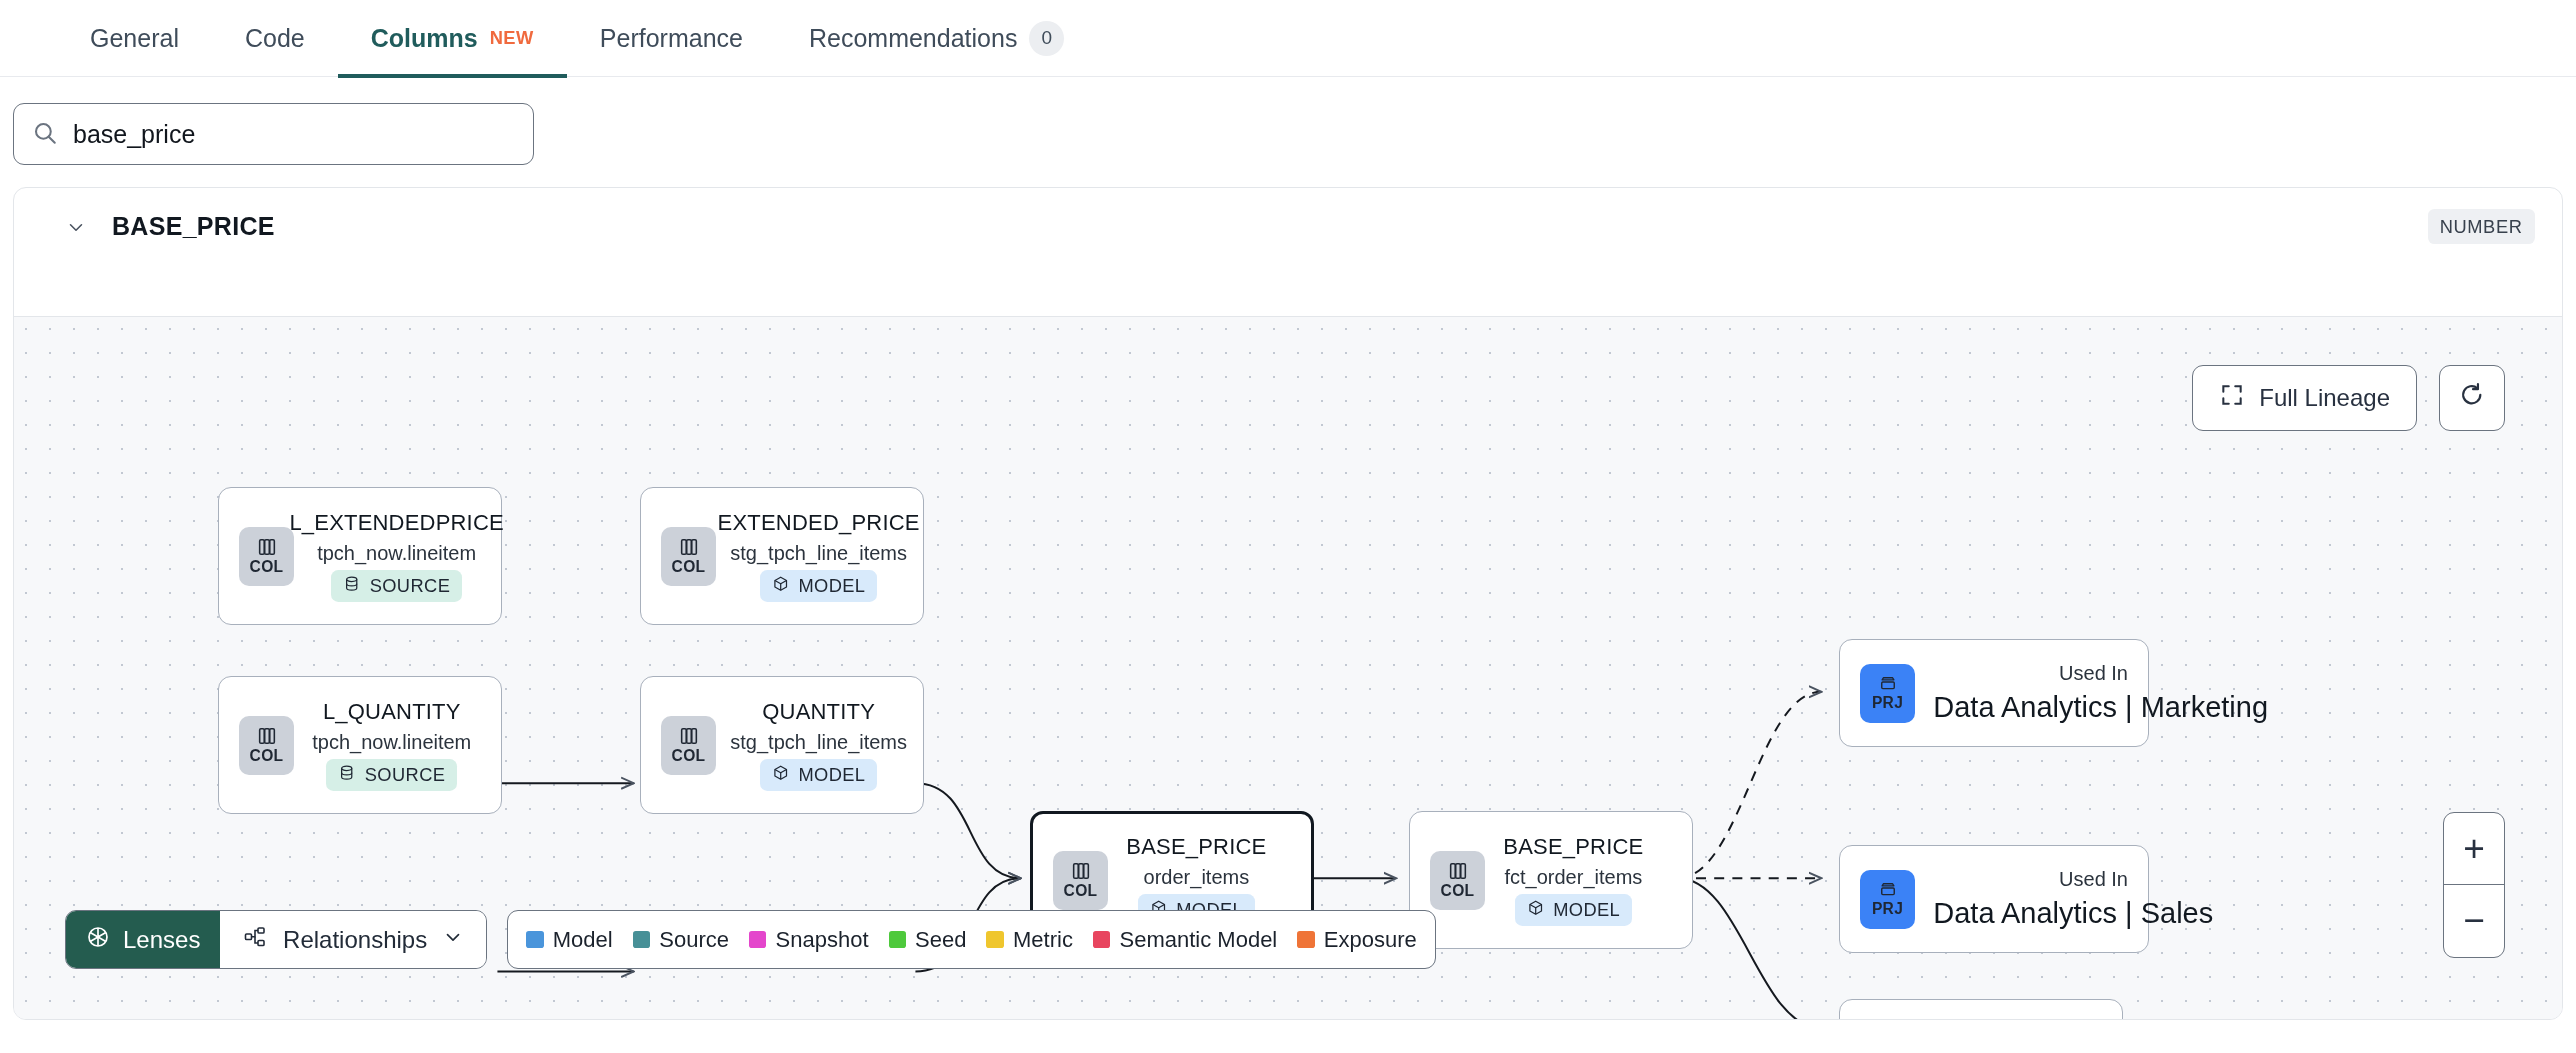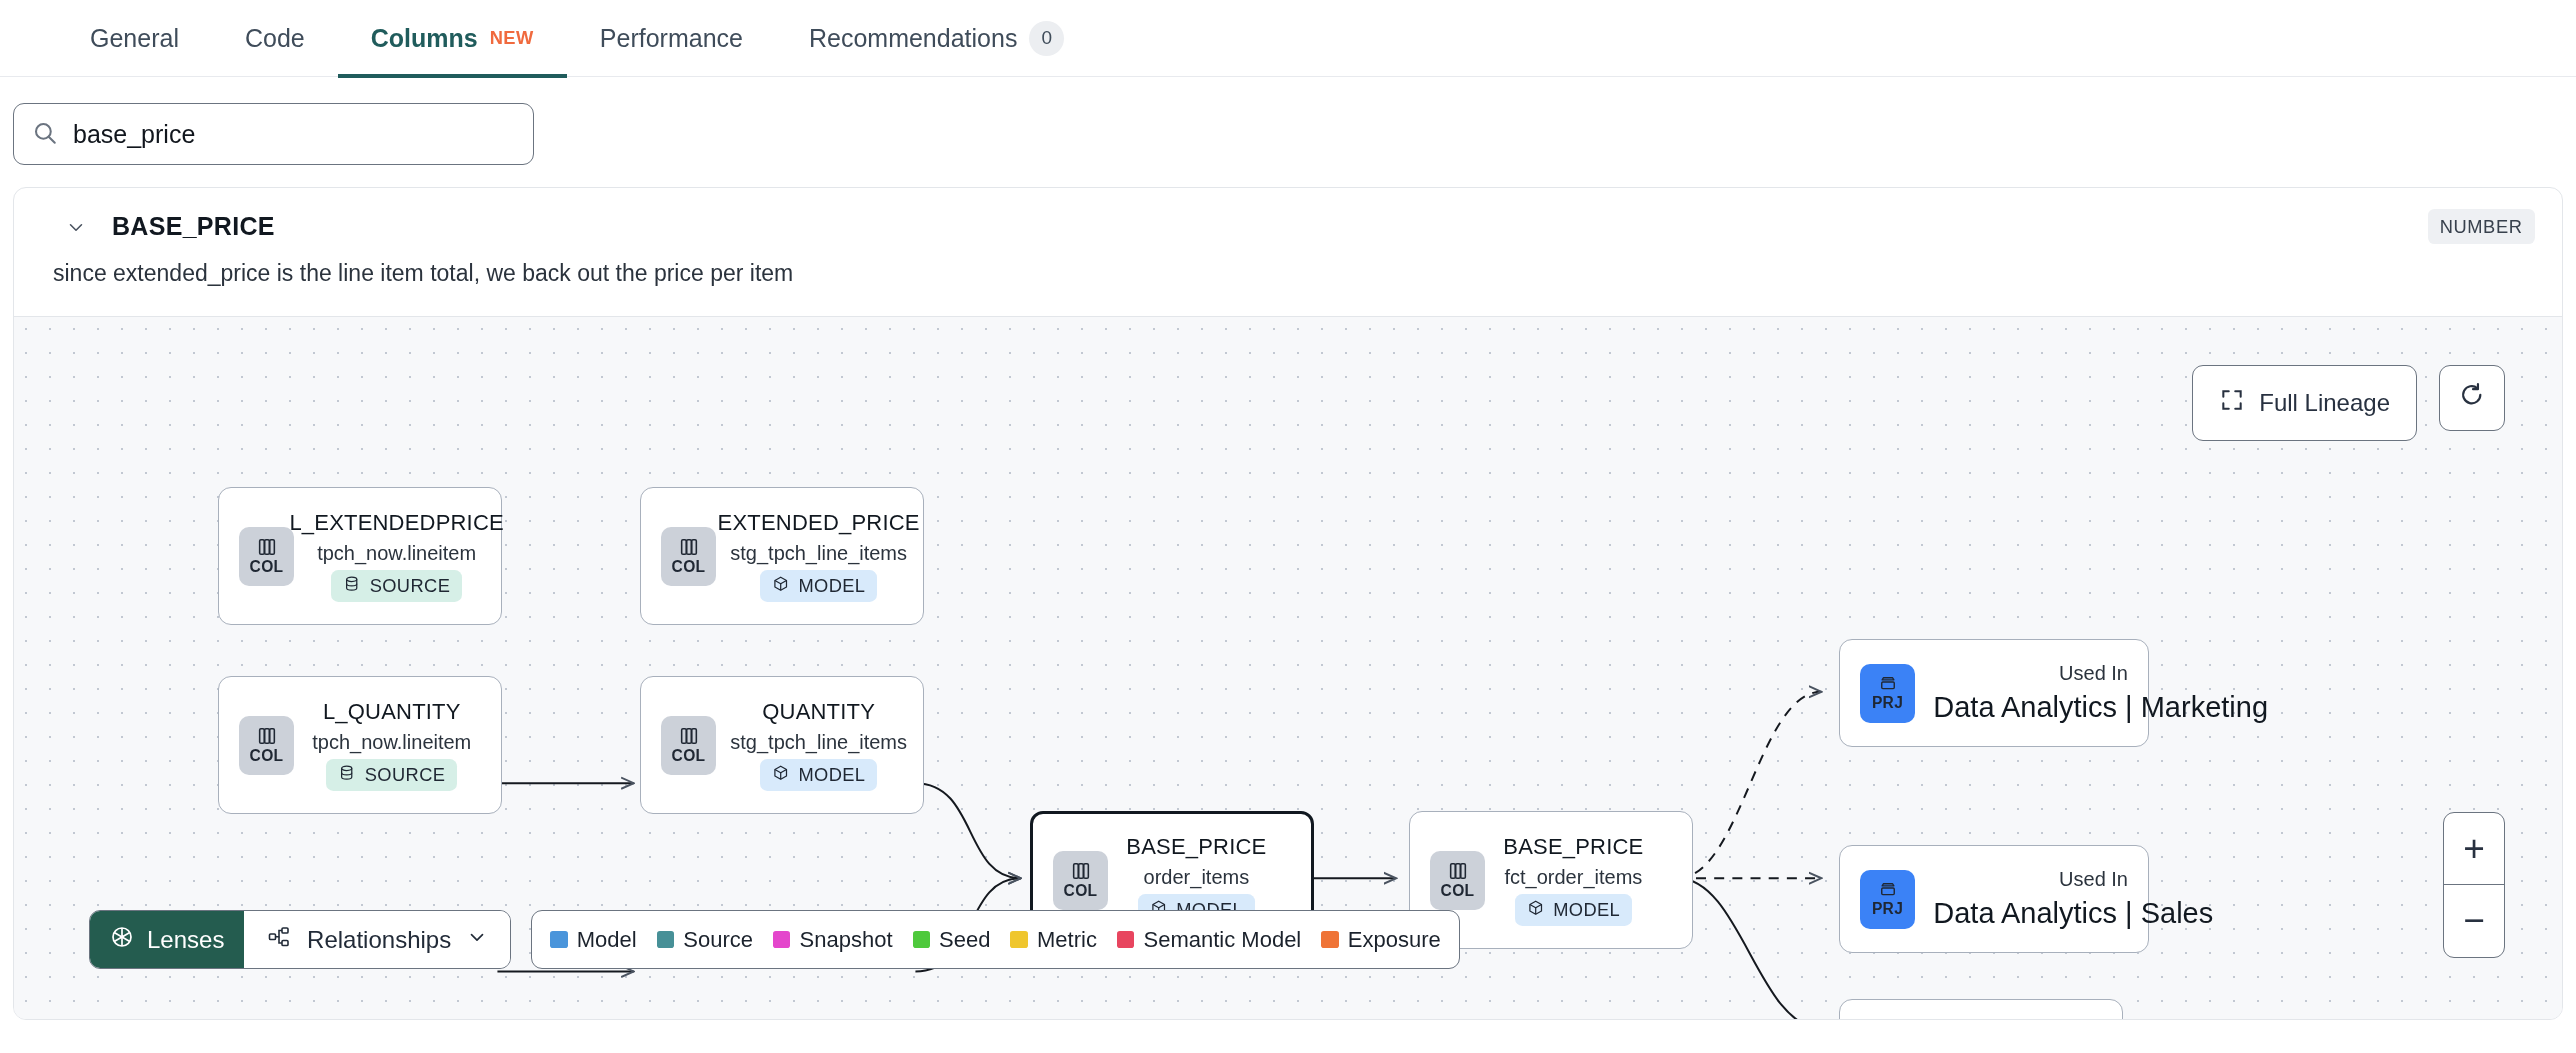--- a/index.html
+++ b/index.html
@@ -148,37 +148,37 @@
   .pill.source { background: #d6efe7; }
   .pill.model  { background: #d8eafb; }
 
   
   .topctl { position: absolute; top: 48px; right: 57px; display: flex; gap: 22px; }
   .btn {
     background: #fff; border: 1.8px solid #6b7480; border-radius: 11px;
     display: flex; align-items: center; justify-content: center; gap: 14.7px;
     color: #283140; font-size: 24px; cursor: pointer;
   }
-  .btn.lineage { height: 76px; padding: 0 26px; }
+  .btn.lineage { height: 66px; padding: 0 26px; }
   .btn.refresh { height: 66px; width: 66px; }
 
   .zoomctl {
     position: absolute; right: 57px; bottom: 61px;
     width: 62px; background: #fff;
     border: 1.8px solid #6b7480; border-radius: 11px;
     overflow: hidden;
   }
   .zoomctl div {
     height: 72px; display: flex; align-items: center; justify-content: center;
     font-size: 37px; color: #283140; cursor: pointer;
   }
   .zoomctl div:first-child { border-bottom: 1.8px solid #6b7480; }
 
   
-  .bottombar { position: absolute; left: 51px; bottom: 50px; display: flex; gap: 20px; align-items: stretch; margin-left: 24px; }
+  .bottombar { position: absolute; left: 51px; bottom: 50px; display: flex; gap: 20px; align-items: stretch; }
   .lensgroup {
     display: flex; border: 1.8px solid #6b7480; border-radius: 11px; overflow: hidden; height: 59px;
   }
   .lenses {
     background: #245c4f; color: #fff;
     display: flex; align-items: center; gap: 13px;
     padding: 0 20px; font-size: 24px; cursor: pointer;
   }
   .relationships {
     background: #fff; color: #222b38;
@@ -233,21 +233,20 @@
   <div class="colhead">
     <span class="chev">
       <svg width="22" height="22" viewBox="0 0 24 24" fill="none" stroke="#4a5360" stroke-width="1.7">
         <polyline points="6,9.5 12,15.5 18,9.5" stroke-linecap="round" stroke-linejoin="round"></polyline>
       </svg>
     </span>
     <span class="colname">BASE_PRICE</span>
     <span class="typebadge">NUMBER</span>
   </div>
 
-  <div class="coldesc">since extended_price is the line item total, we back out the price per item</div>
 
   <div class="canvas">
 
     <svg class="edges" viewBox="0 0 2804 768" preserveAspectRatio="none">
       <defs>
         <marker id="arw" viewBox="0 0 10 10" refX="9" refY="5" markerWidth="7" markerHeight="7" orient="auto-start-reverse">
           <path d="M0,1 L9,5 L0,9" fill="none" stroke="#4a5360" stroke-width="1.4"></path>
         </marker>
       </defs>
       <g fill="none" stroke="#15191f" stroke-width="2.2">

